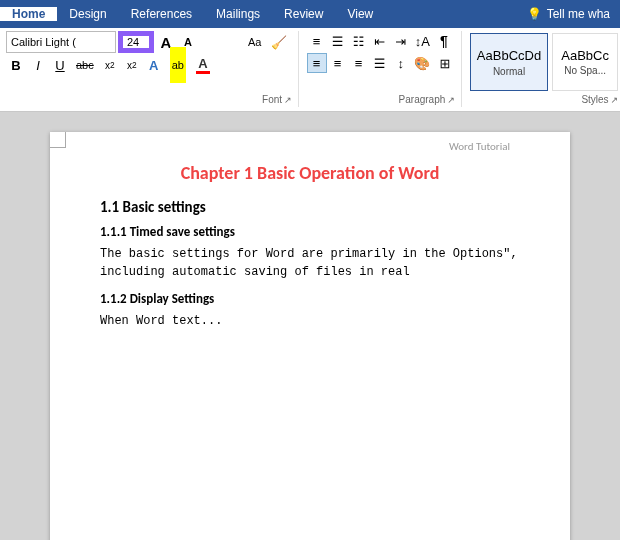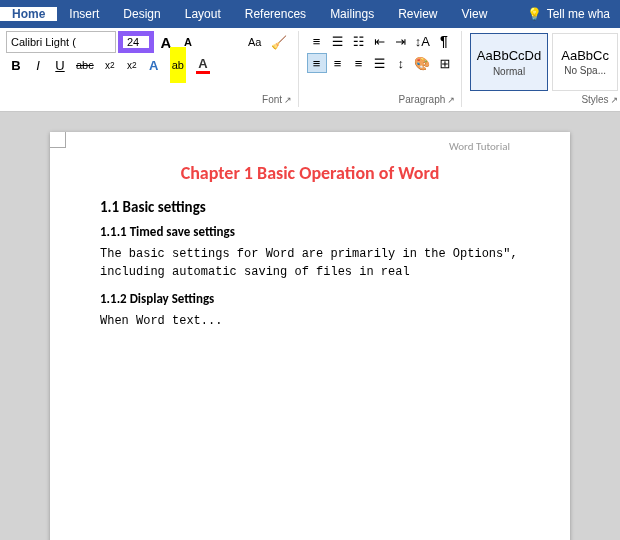--- a/index.html
+++ b/index.html
@@ -224,23 +224,21 @@
       margin-bottom: 10px;
     }
 
     .separator { width: 1px; background: #ddd; height: 60px; margin: 0 3px; }
   </style>
 </head>
 <body>
 
 <div class="ribbon-tabs">
   <div class="ribbon-tab active">Home</div>
-  <div class="ribbon-tab">Insert</div>
   <div class="ribbon-tab">Design</div>
-  <div class="ribbon-tab">Layout</div>
   <div class="ribbon-tab">References</div>
   <div class="ribbon-tab">Mailings</div>
   <div class="ribbon-tab">Review</div>
   <div class="ribbon-tab">View</div>
   <div class="ribbon-tab-tell">
     <span>💡</span>
     <span>Tell me wha</span>
   </div>
 </div>
 

